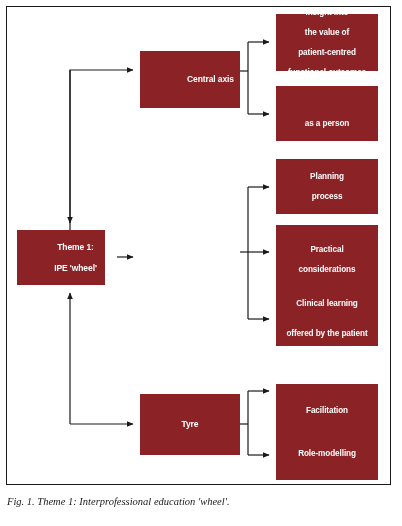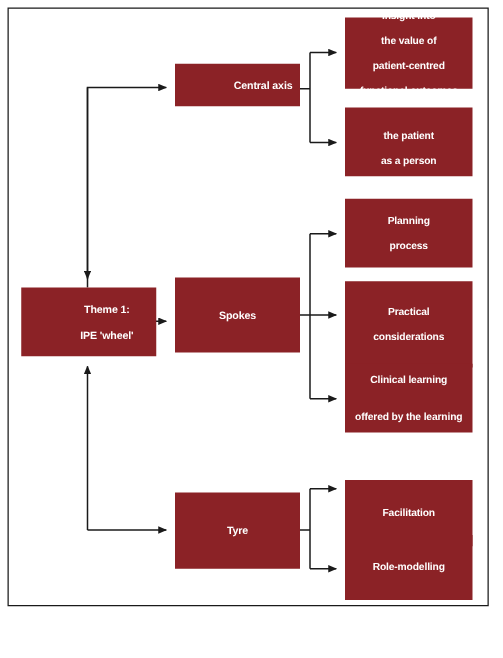--- a/index.html
+++ b/index.html
@@ -61,22 +61,22 @@
   .node span {
     display: block;
     width: 100%;
   }
 
   .node-main   { font-size: 8.5px; }
   .node-mid    { font-size: 8.5px; }
   .node-leaf   { font-size: 8.2px; }
 
   
-  .node-theme      { left: 17px;  top: 230px; width: 108px; height: 55px; padding-left: 32px; }
-  .node-central    { left: 140px; top: 51px;  width: 100px; height: 34px; padding-left: 44px; }
+  .node-theme      { left: 17px;  top: 230px; width: 88px; height: 55px; padding-left: 32px; }
+  .node-central    { left: 140px; top: 51px;  width: 100px; height: 57px; padding-left: 44px; }
   .node-spokes     { left: 140px; top: 222px; width: 100px; height: 60px; }
   .node-tyre       { left: 140px; top: 394px; width: 100px; height: 61px; }
 
   .node-insight    { left: 276px; top: 14px;  width: 102px; height: 57px; }
   .node-seeing     { left: 276px; top: 86px;  width: 102px; height: 55px; }
   .node-planning   { left: 276px; top: 159px; width: 102px; height: 55px; }
   .node-practical  { left: 276px; top: 225px; width: 102px; height: 69px; }
   .node-clinical   { left: 276px; top: 291px; width: 102px; height: 55px; }
   .node-facilitation { left: 276px; top: 384px; width: 102px; height: 53px; }
   .node-rolemodel  { left: 276px; top: 428px; width: 102px; height: 52px; text-align: center; }
@@ -143,41 +143,38 @@
     <span>
       <span>Theme 1:</span><br>
       <span>IPE 'wheel'</span>
     </span>
   </div>
 
   <div class="node node-mid node-central">
     <span>Central axis</span>
   </div>
 
-  <div class="node node-mid node-spokes">
-    <span>Spokes</span>
-  </div>
 
   <div class="node node-leaf node-insight">
     <span>
       <span>Insight into</span><br>
       <span>the value of</span><br>
       <span>patient-centred</span><br>
       <span>functional outcomes</span>
     </span>
   </div>
 
   <div class="node node-mid node-tyre">
     <span>Tyre</span>
   </div>
 
   <div class="node node-leaf node-seeing">
     <span>
       <br>
-      <span>the patient</span><br>
+      <br>
       <span>as a person</span>
     </span>
   </div>
 
   <div class="node node-leaf node-planning">
     <span>
       <span>Planning</span><br>
       <span>process</span>
     </span>
   </div>
@@ -186,26 +183,27 @@
     <span>
       <span>Practical</span><br>
       <span>considerations</span>
     </span>
   </div>
 
   <div class="node node-leaf node-clinical">
     <span>
       <span>Clinical learning</span><br>
       <br>
-      <span>offered by the learning</span>
+      <span>offered by the patient</span>
     </span>
   </div>
 
   <div class="node node-leaf node-facilitation">
     <span>Facilitation</span>
   </div>
 
   <div class="node node-leaf node-rolemodel">
     <span>Role-modelling</span>
   </div>
 
+  <div class="caption">Fig. 1. Theme 1: Interprofessional education 'wheel'.</div>
 
 </div>
 
 </body></html>

